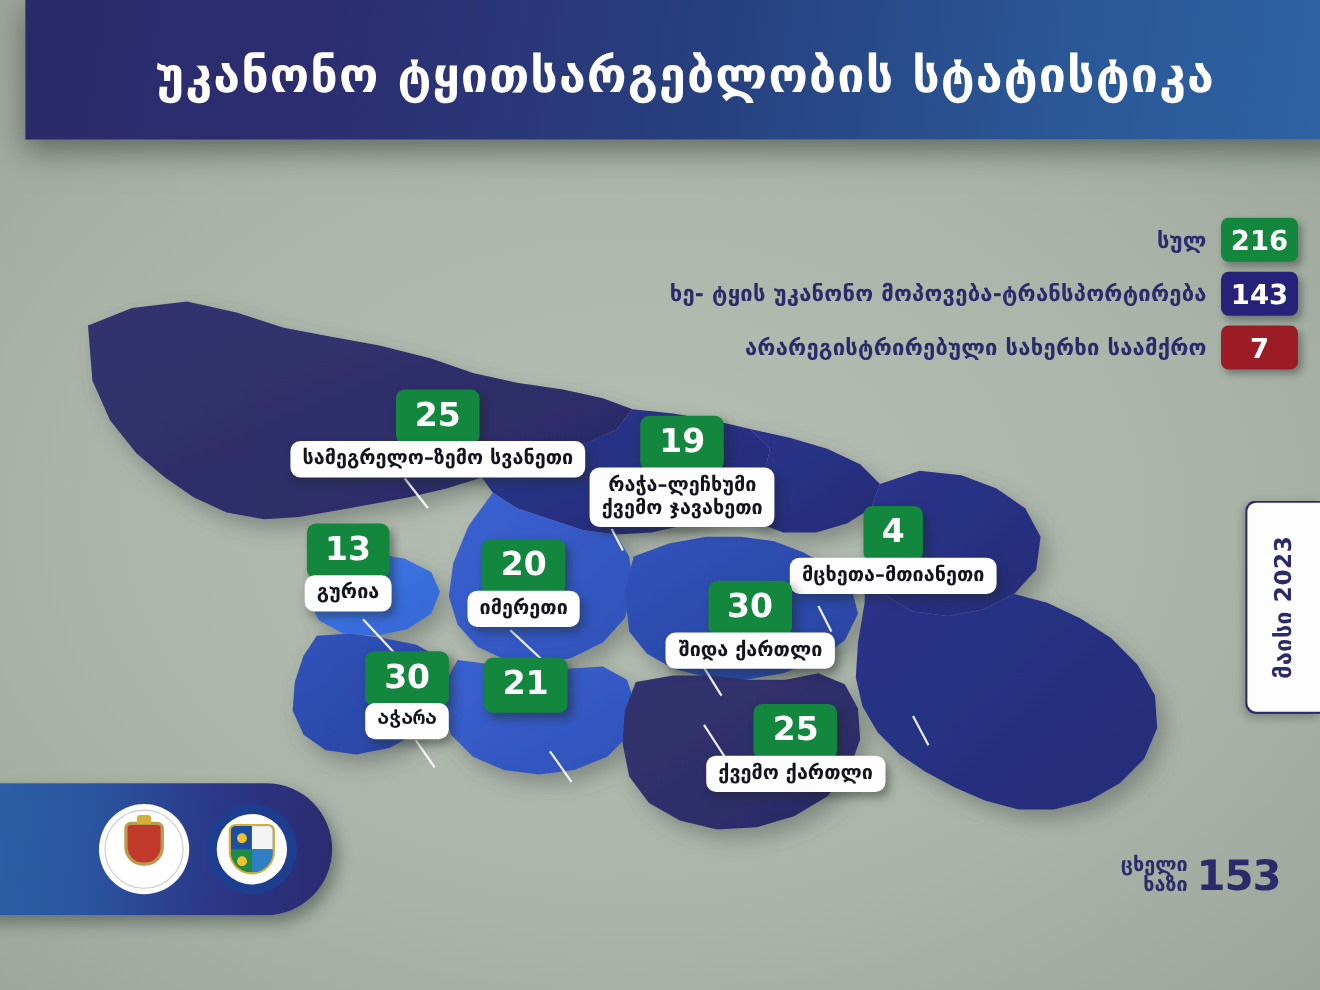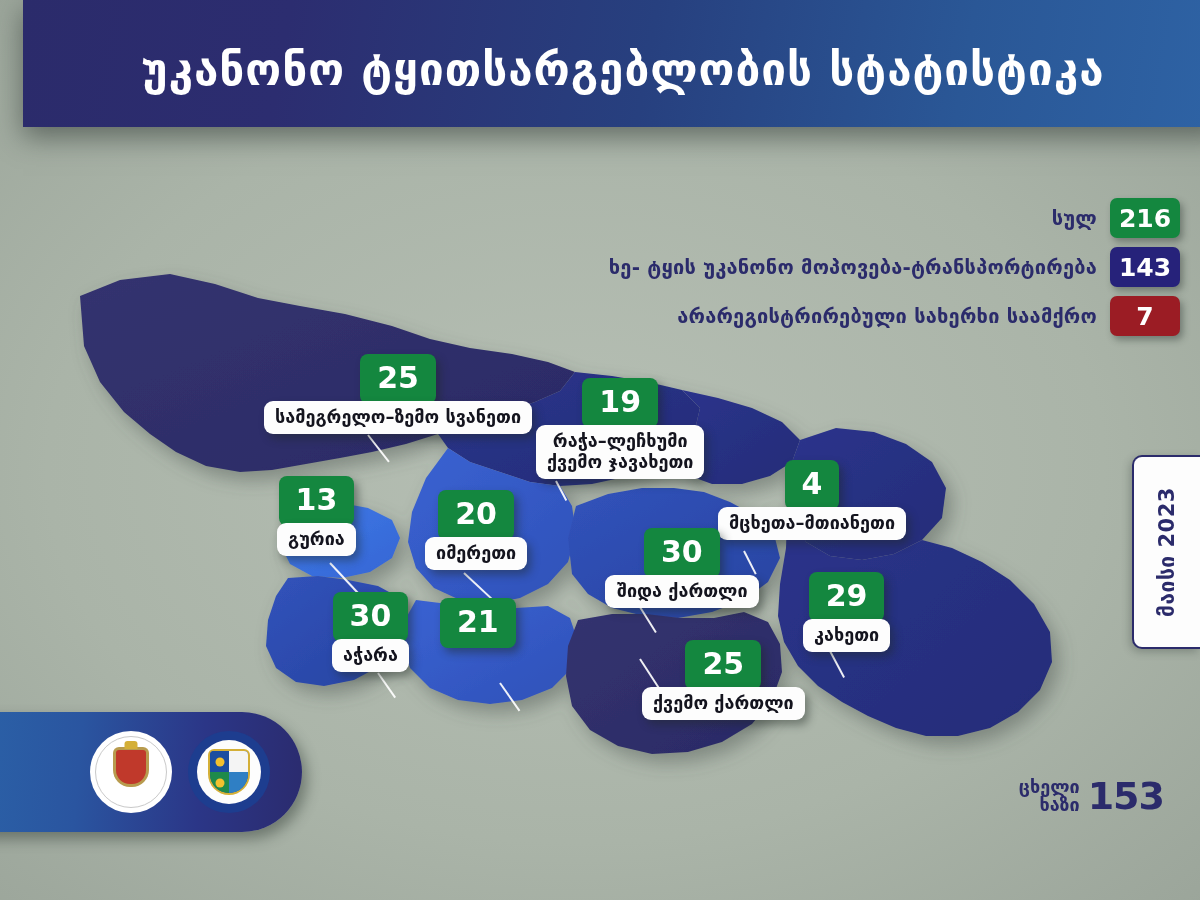--- a/index.html
+++ b/index.html
@@ -283,28 +283,24 @@
   <div class="callout c-center" style="left:425px;top:490px;">
     <div class="val-badge">20</div>
     <div class="name-plate" style="margin-top:-3px;">იმერეთი</div>
   </div>
 
   <div class="callout c-center" style="left:605px;top:528px;">
     <div class="val-badge">30</div>
     <div class="name-plate" style="margin-top:-3px;padding-left:12px;">შიდა  ქართლი</div>
   </div>
 
-  <div class="callout c-center" style="left:803px;top:572px;">
-    <div class="val-badge">29</div>
-    <div class="name-plate" style="margin-top:-3px;">კახეთი</div>
-  </div>
 
   <div class="callout c-center" style="left:332px;top:592px;">
     <div class="val-badge">30</div>
-    <div class="name-plate" style="margin-top:-3px;">აჭარა</div>
+    <div class="name-plate" style="margin-top:-3px;font-family:Liberation Mono, monospace;">აჭარა</div>
   </div>
 
   <div class="callout c-center" style="left:440px;top:598px;">
     <div class="val-badge">21</div>
   </div>
 
   <div class="callout c-center" style="left:642px;top:640px;">
     <div class="val-badge">25</div>
     <div class="name-plate" style="margin-top:-3px;">ქვემო  ქართლი</div>
   </div>

